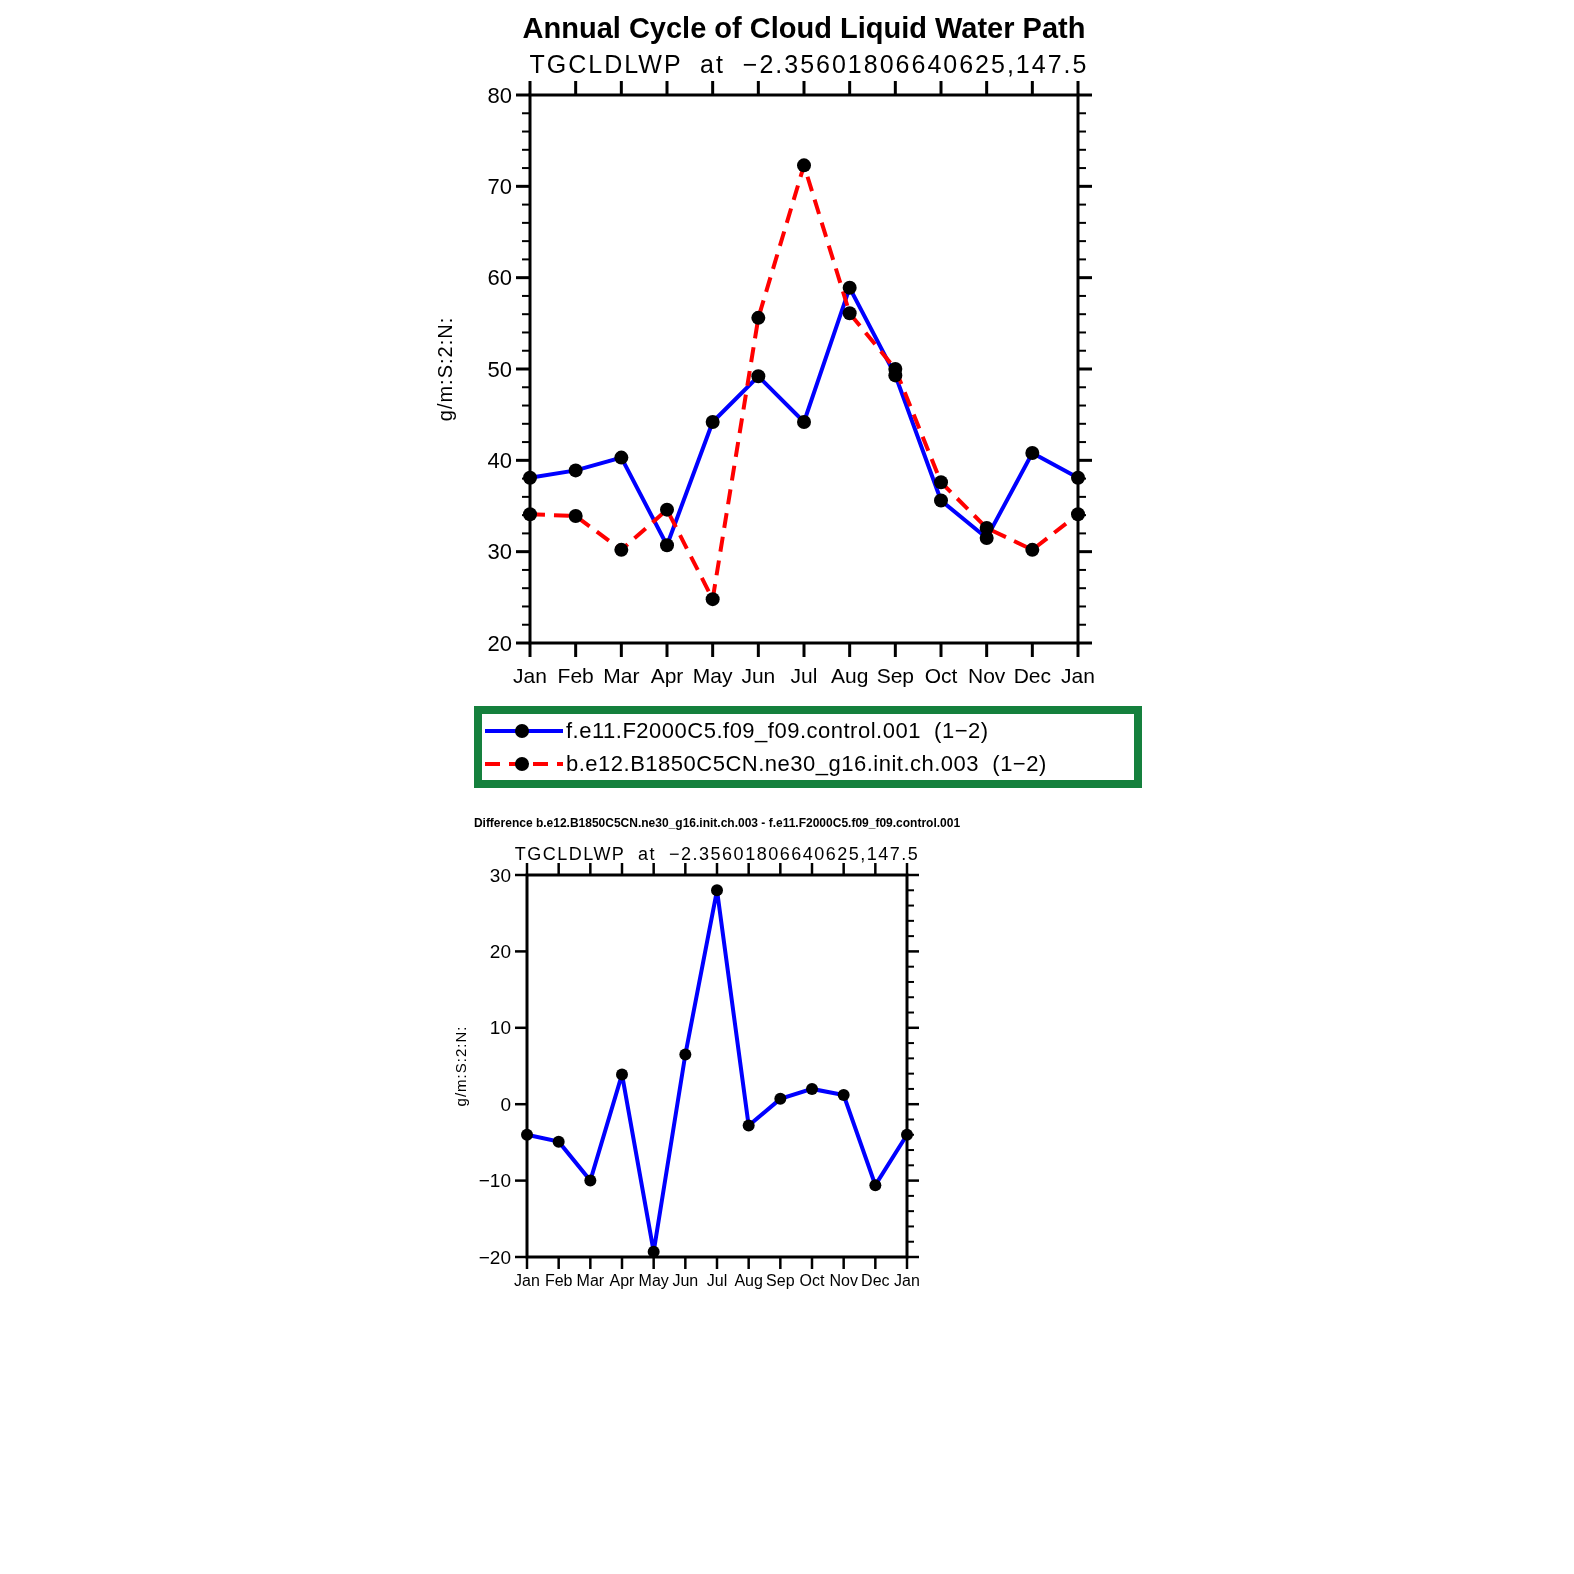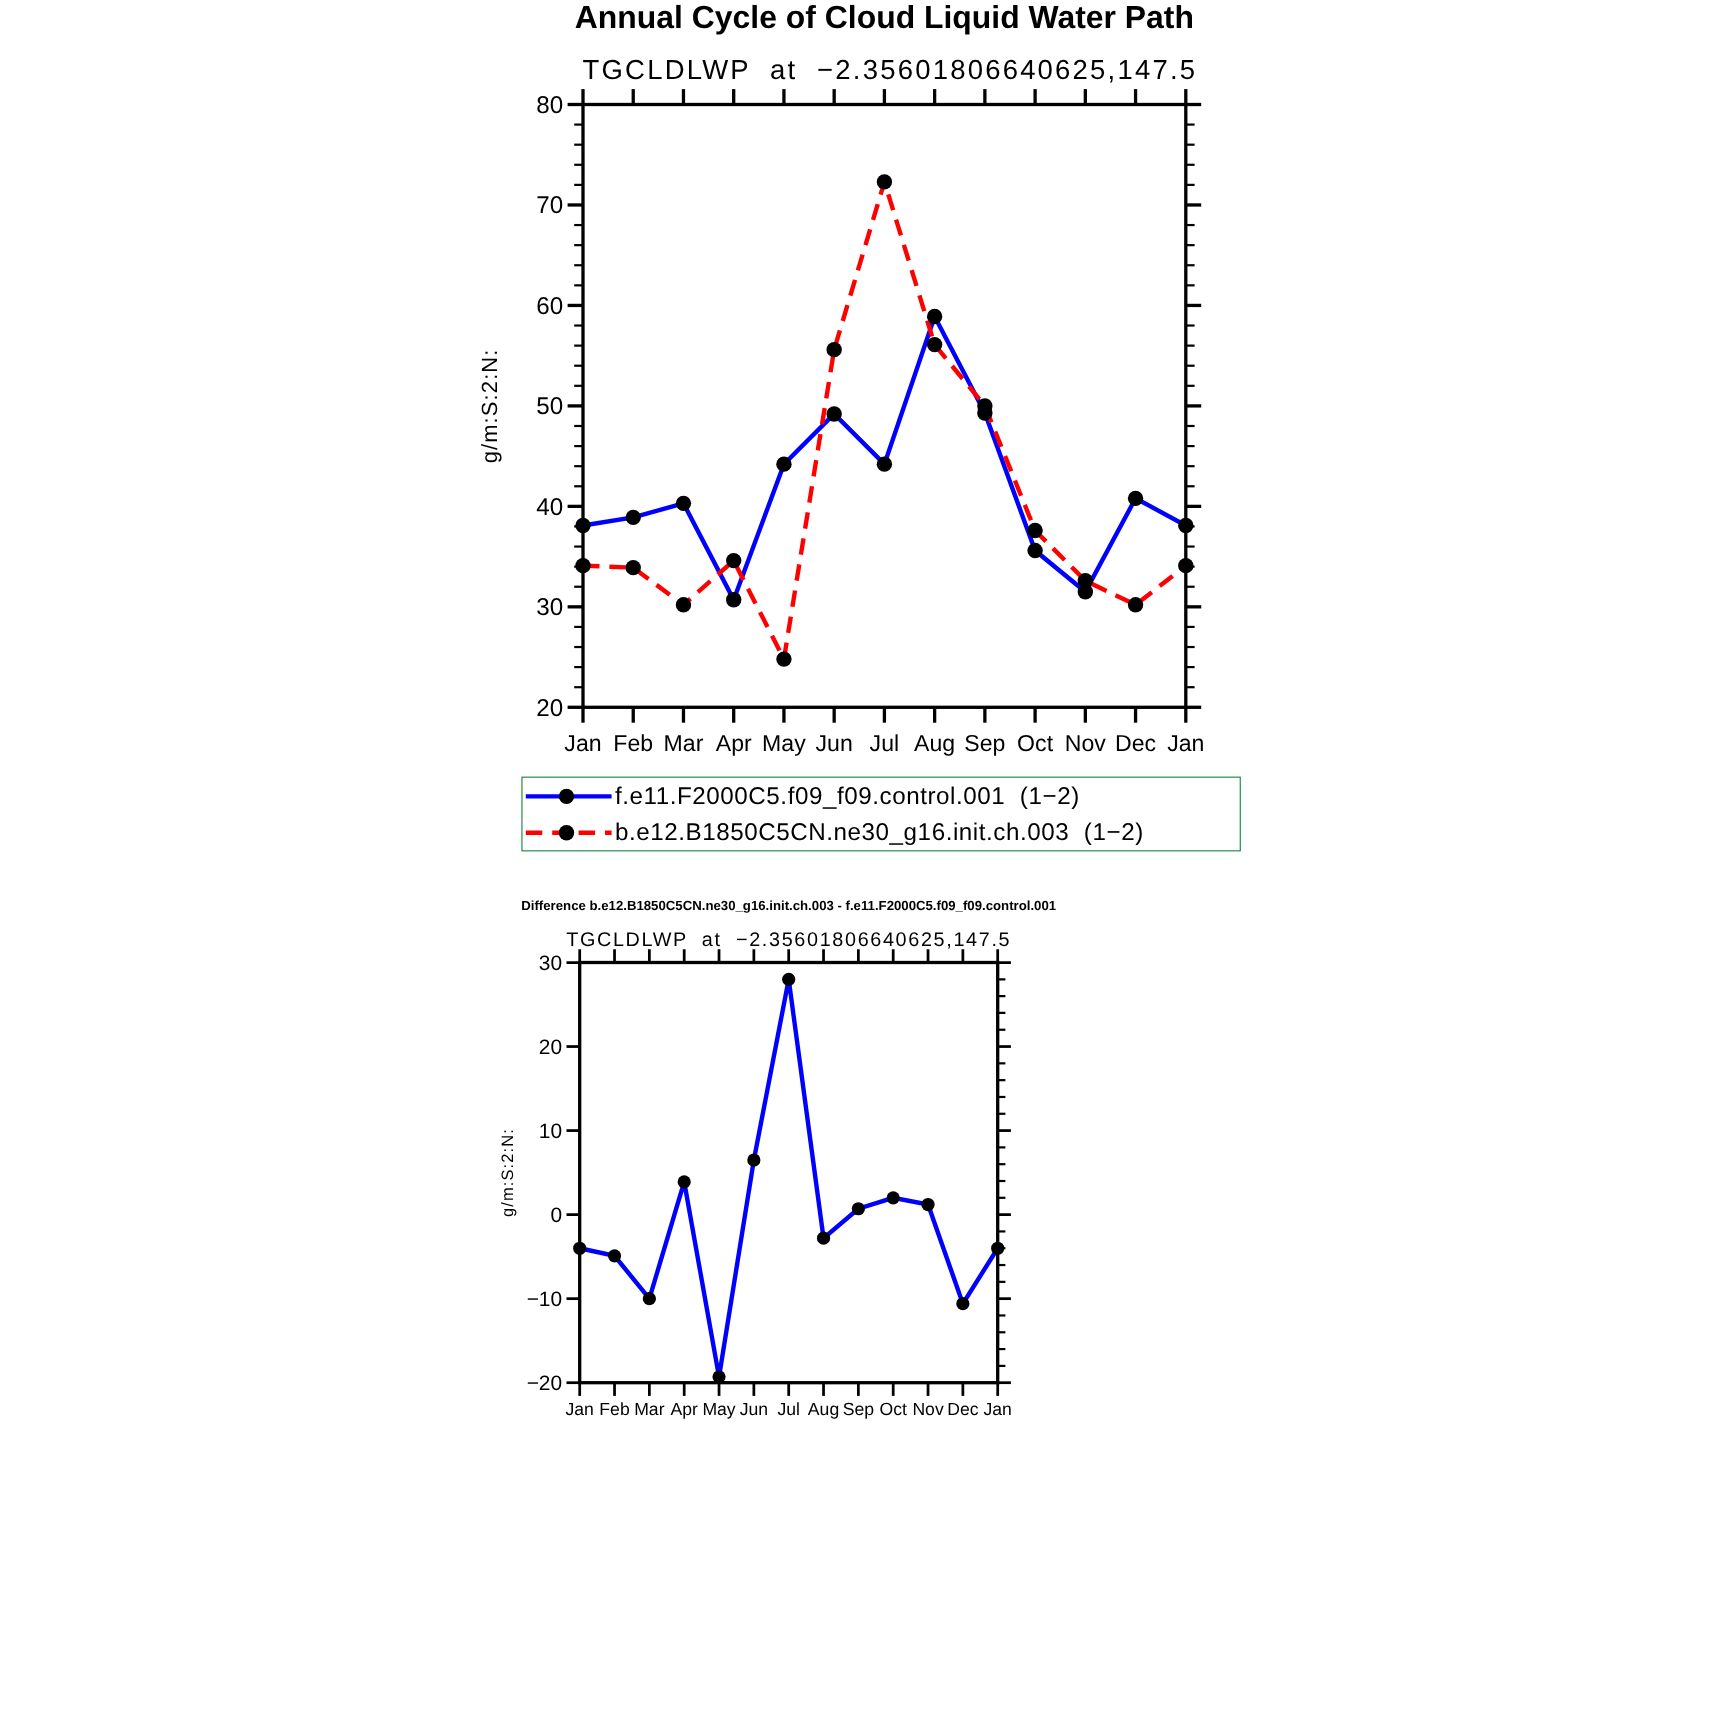--- a/index.html
+++ b/index.html
@@ -1,29 +1,29 @@
 <!DOCTYPE html>
 <html><head>
 <meta charset="utf-8">
 <style>
   html,body{margin:0;padding:0;background:#fff;}
   .canvas{
     position:relative;width:1574px;height:1574px;background:#ffffff;overflow:hidden;
     font-family:"Liberation Sans","DejaVu Sans",sans-serif;color:#000;
   }
-  .t-title{position:absolute;left:404px;top:0;width:800px;text-align:center;
+  .t-title{position:absolute;left:404px;top:12px;width:800px;text-align:center;
     font-size:29px;font-weight:bold;white-space:pre;}
   .t-sub{position:absolute;left:404px;top:50px;width:810px;text-align:center;
     font-size:25px;letter-spacing:2px;white-space:pre;}
   .chart-svg{position:absolute;}
   #chart-top{left:400px;top:80px;width:740px;height:620px;}
   #chart-bottom{left:430px;top:855px;width:520px;height:445px;}
   svg text{font-family:"Liberation Sans","DejaVu Sans",sans-serif;fill:#000;}
   .legend{position:absolute;left:474px;top:706px;width:652px;height:66px;
-    border:1px solid #15803d;background:#fff;padding:0;}
+    border:8px solid #15803d;background:#fff;padding:0;}
   .legend-row{display:flex;align-items:center;height:33px;}
   .legend-sample{width:84px;height:34px;flex:0 0 84px;}
   .legend-label{font-size:22px;letter-spacing:0.5px;white-space:pre;}
   .b-title{position:absolute;left:317px;top:816px;width:800px;text-align:center;
     font-size:12px;font-weight:bold;white-space:pre;}
   .b-sub{position:absolute;left:317px;top:844px;width:800px;text-align:center;
     font-size:18px;letter-spacing:1.5px;white-space:pre;}
 </style>
 </head>
 <body>

